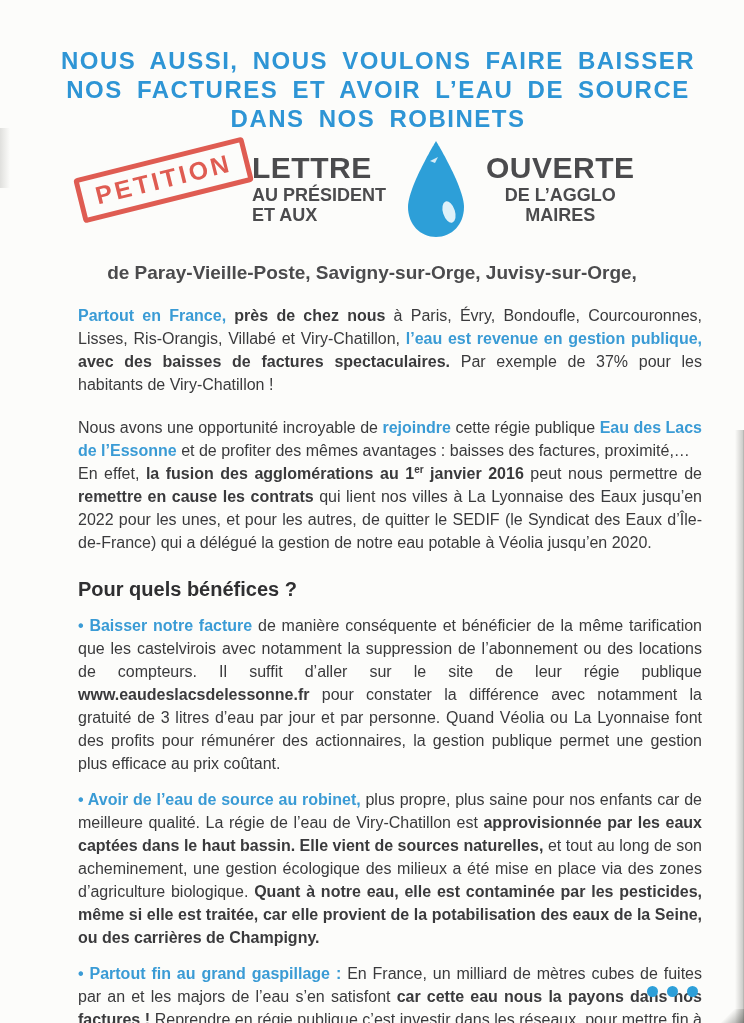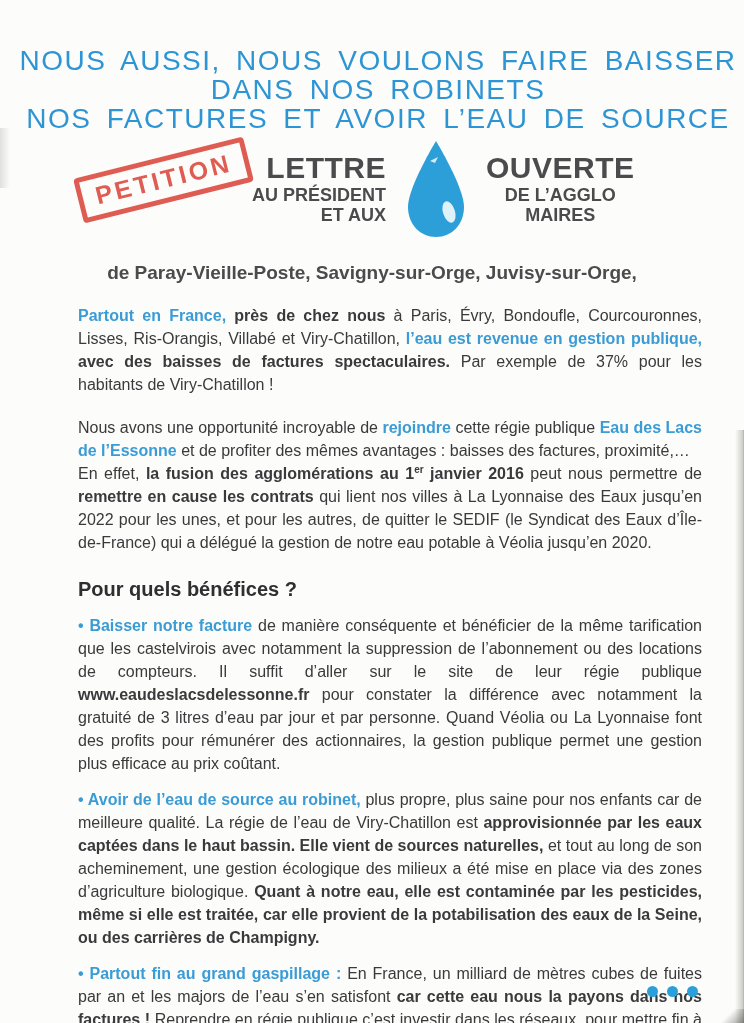--- a/index.html
+++ b/index.html
@@ -21,22 +21,22 @@
     overflow:hidden;
   }
   .page{
     width:744px;height:1023px;position:relative;
     padding-top:46px;
   }
   
   .headline{
     text-align:center;
     color:var(--headline-blue);
-    font-weight:normal;
-    font-size:28px;
+    font-weight:bold;
+    font-size:24px;
     line-height:29px;
     letter-spacing:1.5px;
     word-spacing:6px;
     margin-left:12px;
   }
   
   .header-row{
     position:relative;
     height:106px;
     margin-top:6px;
@@ -60,21 +60,21 @@
     display:flex;
     align-items:flex-start;
     gap:14px;
   }
   .lh-col{
     color:var(--title-gray);
     font-weight:bold;
     line-height:1.12;
     padding-top:12px;
   }
-  .lh-left{text-align:right;}
+  .lh-left{}
   .lh-right{text-align:center;}
   .lh-big{font-size:30px;letter-spacing:.5px;}
   .lh-small{font-size:18px;}
   .drop-wrap{width:72px;height:100px;flex:0 0 auto;}
   
   .cities{
     text-align:center;
     color:var(--title-gray);
     font-weight:bold;
     font-size:19px;
@@ -129,22 +129,22 @@
     pointer-events:none;
   }
 </style>
 </head>
 <body>
 
 <div class="page">
 
   <div class="headline">
     <div>NOUS AUSSI, NOUS VOULONS FAIRE BAISSER</div>
+    <div>NOS FACTURES ET AVOIR L’EAU DE SOURCE</div>
     <div>DANS NOS ROBINETS</div>
-    <div>NOS FACTURES ET AVOIR L’EAU DE SOURCE</div>
   </div>
 
   <div class="header-row">
     <div class="stamp">PETITION</div>
 
     <div class="letterhead">
       <div class="lh-col lh-left">
         <div class="lh-big">LETTRE</div>
         <div class="lh-small">AU PRÉSIDENT</div>
         <div class="lh-small">ET AUX</div>

